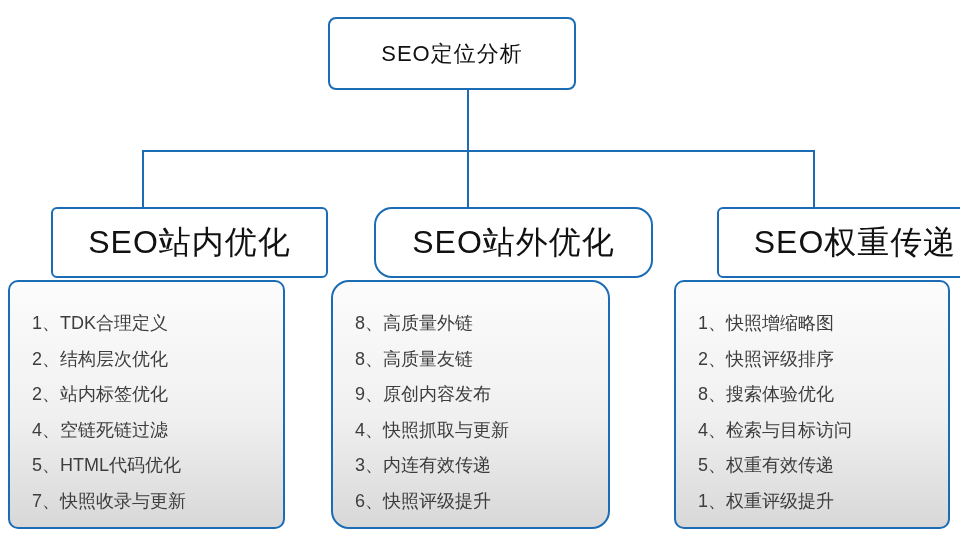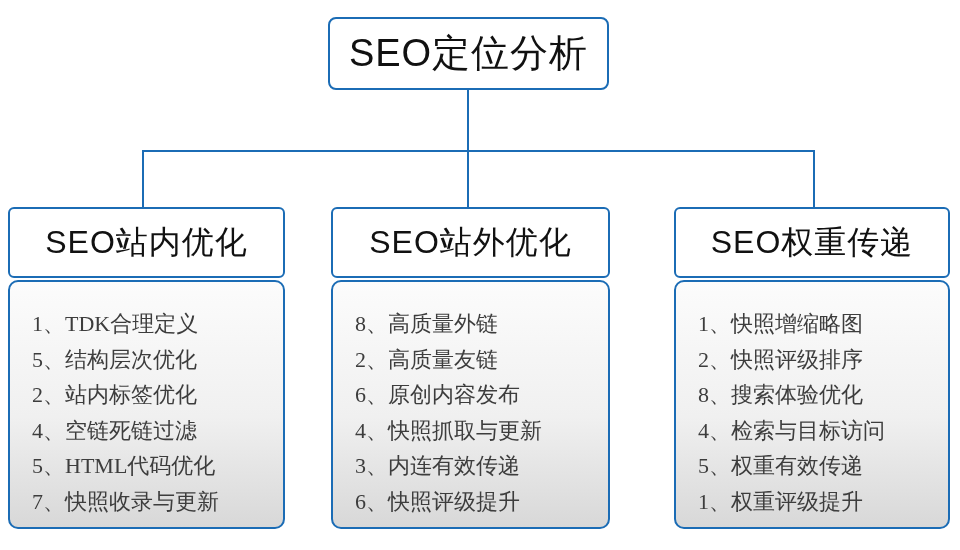--- a/index.html
+++ b/index.html
@@ -13,30 +13,30 @@
     width: 960px;
     height: 550px;
     background: #ffffff;
     overflow: hidden;
   }
   
   .root-node {
     position: absolute;
     left: 328px;
     top: 17px;
-    width: 281px;
+    width: 248px;
     height: 73px;
     box-sizing: border-box;
     border: 2px solid var(--accent);
     border-radius: 8px;
     background: #ffffff;
     display: flex;
     align-items: center;
     justify-content: center;
-    font-size: 38px;
+    font-size: 22px;
     color: #111111;
     letter-spacing: 1px;
   }
   
   .connector {
     position: absolute;
     background: var(--accent);
   }
   .conn-root-drop   { left: 467px; top: 90px;  width: 2px;  height: 60px; }
   .conn-rail        { left: 142px; top: 150px; width: 673px; height: 2px; }
@@ -51,46 +51,46 @@
     box-sizing: border-box;
     border: 2px solid var(--accent);
     border-radius: 6px;
     background: #ffffff;
     display: flex;
     align-items: center;
     justify-content: center;
     font-size: 32px;
     color: #111111;
     letter-spacing: 1px;
+    margin-left: 43px;
   }
   
   .col-panel {
     position: absolute;
     top: 280px;
     height: 249px;
     box-sizing: border-box;
     border: 2px solid var(--accent);
     border-radius: 10px;
     background: linear-gradient(180deg, var(--panel-top) 0%, #f0f0f0 55%, var(--panel-bottom) 100%);
     padding: 24px 10px 0 22px;
   }
   .col-1 { left: 8px;   width: 277px; }
-  .col-2 { left: 331px; width: 279px; }
+  .col-2 { left: 331px; width: 279px; border-radius: 18px; }
   .col-3 { left: 674px; width: 276px; }
   .panel-list {
     list-style: none;
     margin: 0;
     padding: 0;
   }
   .panel-item {
-    font-size: 22px;
+    font-size: 18px;
     line-height: 35.5px;
     color: var(--item-text);
     white-space: nowrap;
-    font-family: Liberation Serif, serif;
   }
 </style>
 </head>
 <body>
 
 <div id="canvas">
 
   <div class="root-node">
     <span>SEO定位分析</span>
   </div>
@@ -100,36 +100,36 @@
   <div class="connector conn-drop-left"></div>
   <div class="connector conn-drop-center"></div>
   <div class="connector conn-drop-right"></div>
 
   <div class="col-header col-1">
     <span>SEO站内优化</span>
   </div>
   <div class="col-panel col-1">
     <ul class="panel-list">
       <li class="panel-item">1、TDK合理定义</li>
-      <li class="panel-item">5、结构层次优化</li>
+      <li class="panel-item">2、结构层次优化</li>
       <li class="panel-item">2、站内标签优化</li>
       <li class="panel-item">4、空链死链过滤</li>
       <li class="panel-item">5、HTML代码优化</li>
       <li class="panel-item">7、快照收录与更新</li>
     </ul>
   </div>
 
   <div class="col-header col-2">
     <span>SEO站外优化</span>
   </div>
   <div class="col-panel col-2">
     <ul class="panel-list">
       <li class="panel-item">8、高质量外链</li>
-      <li class="panel-item">2、高质量友链</li>
-      <li class="panel-item">6、原创内容发布</li>
+      <li class="panel-item">8、高质量友链</li>
+      <li class="panel-item">9、原创内容发布</li>
       <li class="panel-item">4、快照抓取与更新</li>
       <li class="panel-item">3、内连有效传递</li>
       <li class="panel-item">6、快照评级提升</li>
     </ul>
   </div>
 
   <div class="col-header col-3">
     <span>SEO权重传递</span>
   </div>
   <div class="col-panel col-3">

